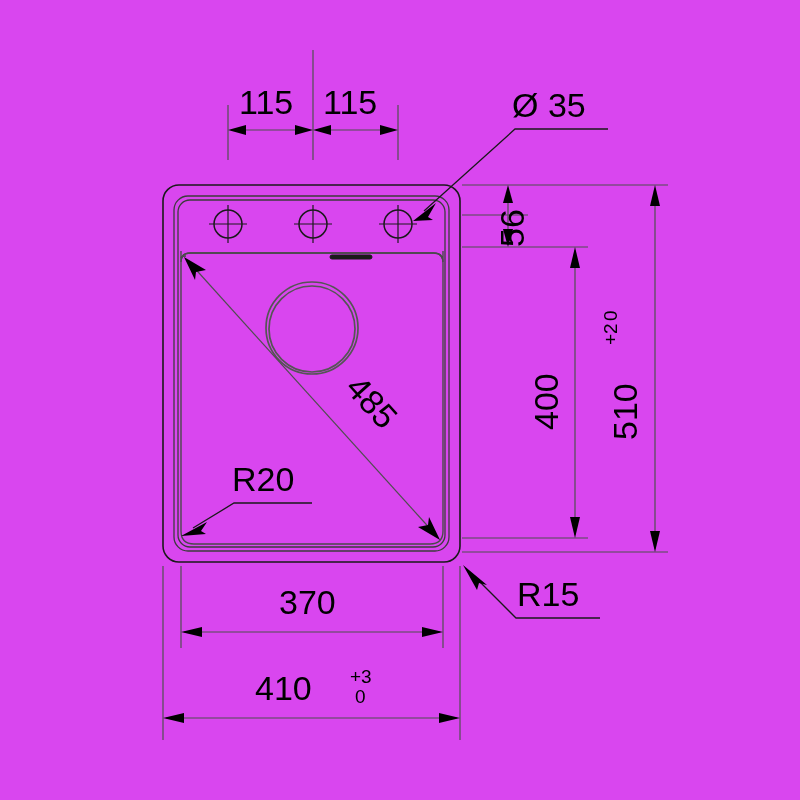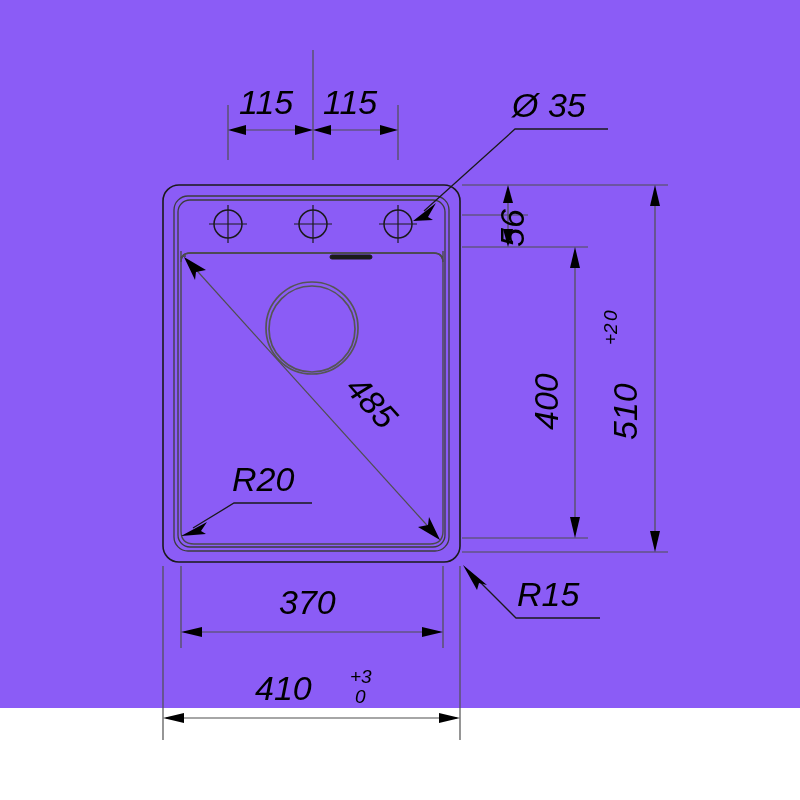--- a/index.html
+++ b/index.html
@@ -9,23 +9,22 @@
   }
   body {
     width: 800px;
     height: 800px;
     font-family: "Liberation Sans", sans-serif;
     overflow: hidden;
   }
   #drawing-root {
     position: relative;
     width: 800px;
-    height: 708px;
-    background: #8b5cf6;
-    font-style: italic;
+    height: 800px;
+    background: #d946ef;
   }
   svg#tech-drawing {
     display: block;
     width: 800px;
     height: 800px;
   }
   .outline {
     fill: none;
     stroke: #1a1a1a;
     stroke-width: 1.6;

